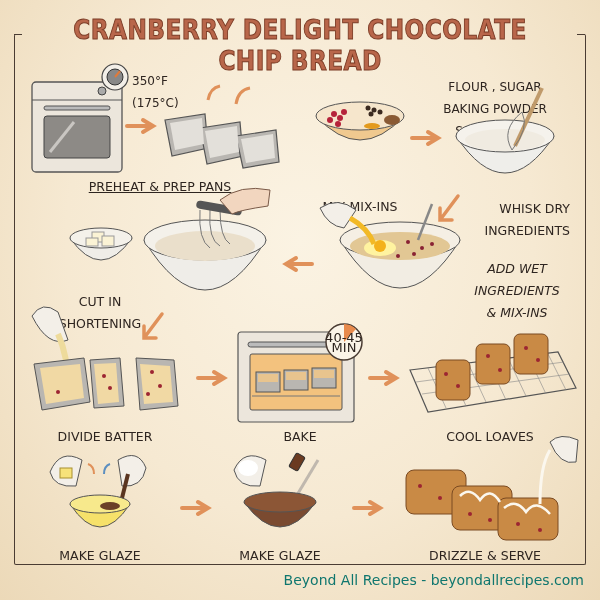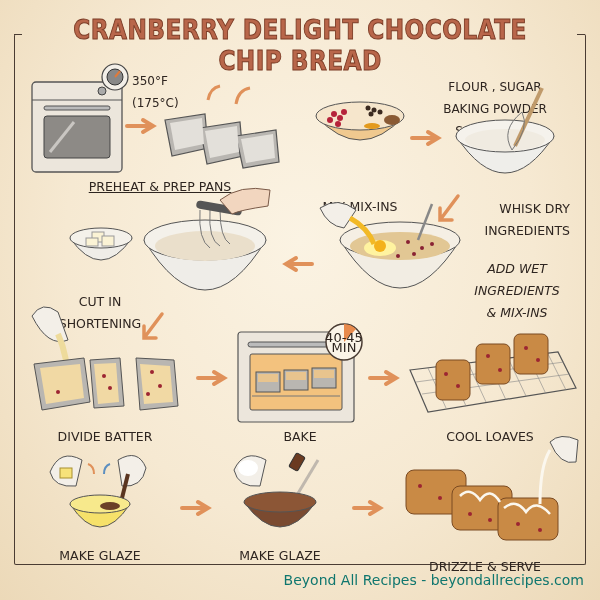--- a/index.html
+++ b/index.html
@@ -302,15 +302,15 @@
       <circle cx="20" cy="50" r="2"></circle>
       <circle cx="40" cy="62" r="2"></circle>
       <circle cx="70" cy="78" r="2"></circle>
       <circle cx="90" cy="84" r="2"></circle>
       <circle cx="118" cy="88" r="2"></circle>
       <circle cx="140" cy="94" r="2"></circle>
     </g>
   <path d="M150 6 Q160 -4 178 4 L176 26 Q160 30 150 6 Z" fill="#f3efe8" stroke="#555"></path>
   <path d="M150 14 Q140 30 140 68" stroke="#fbf7ee" stroke-width="3" fill="none"></path>
 </svg>
-<div class="label" style="left:405px;top:545px;width:160px;margin-top:11px;">DRIZZLE &amp; SERVE</div>
+<div class="label" style="left:405px;top:545px;width:160px;">DRIZZLE &amp; SERVE</div>
 
 <div class="footer">Beyond All Recipes - beyondallrecipes.com</div>
 
 </body></html>

